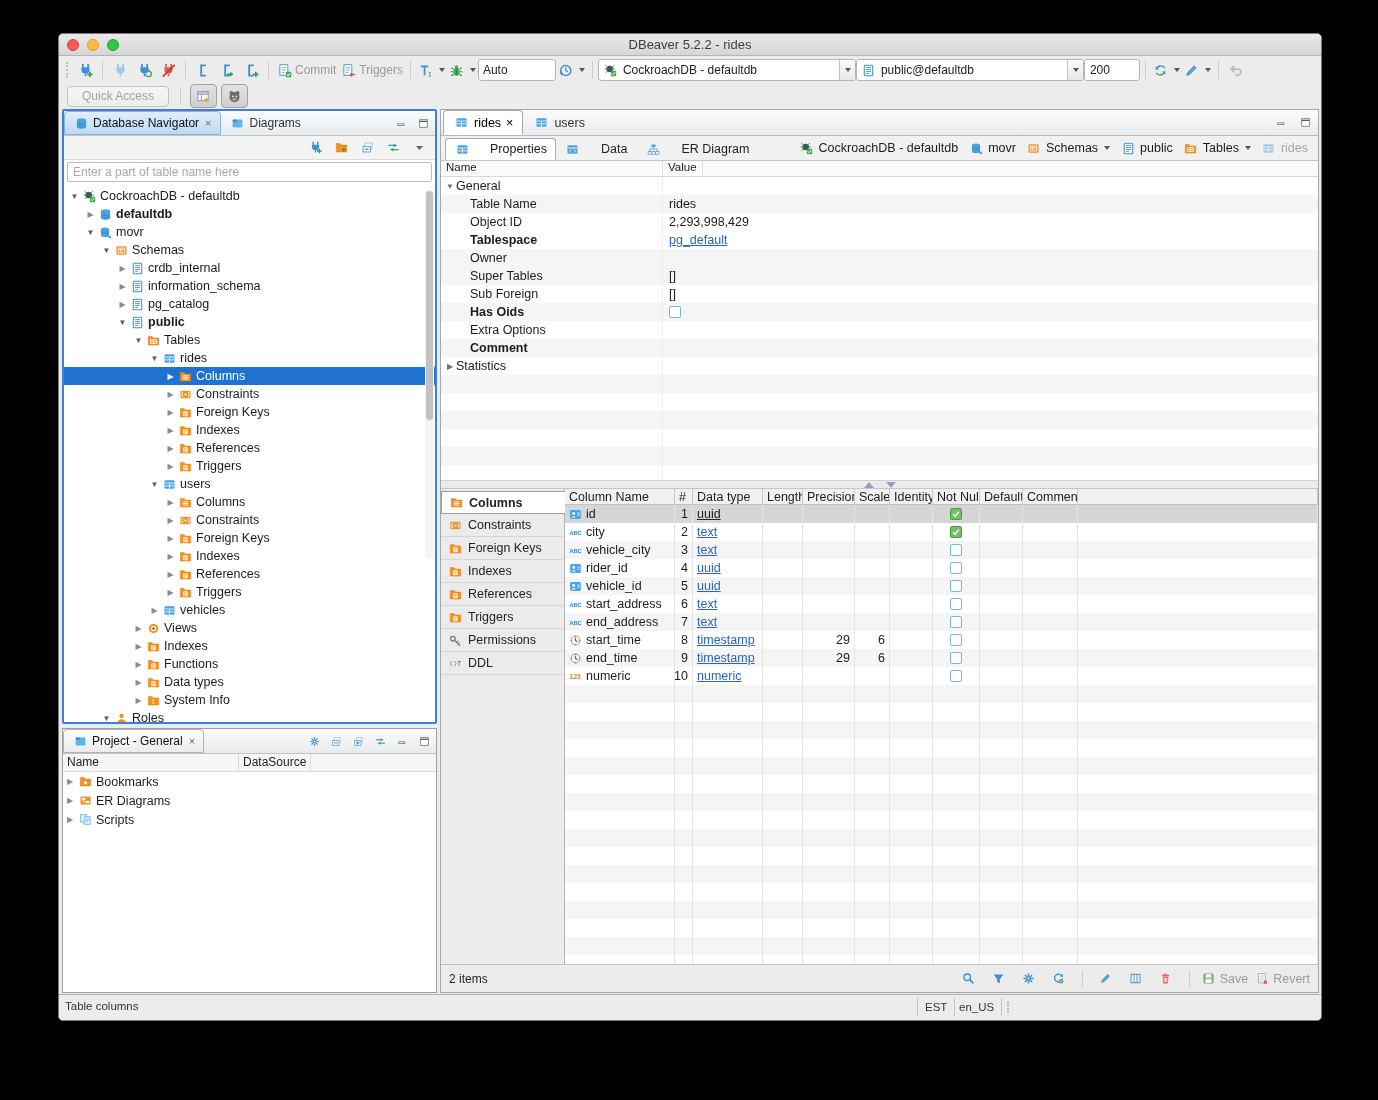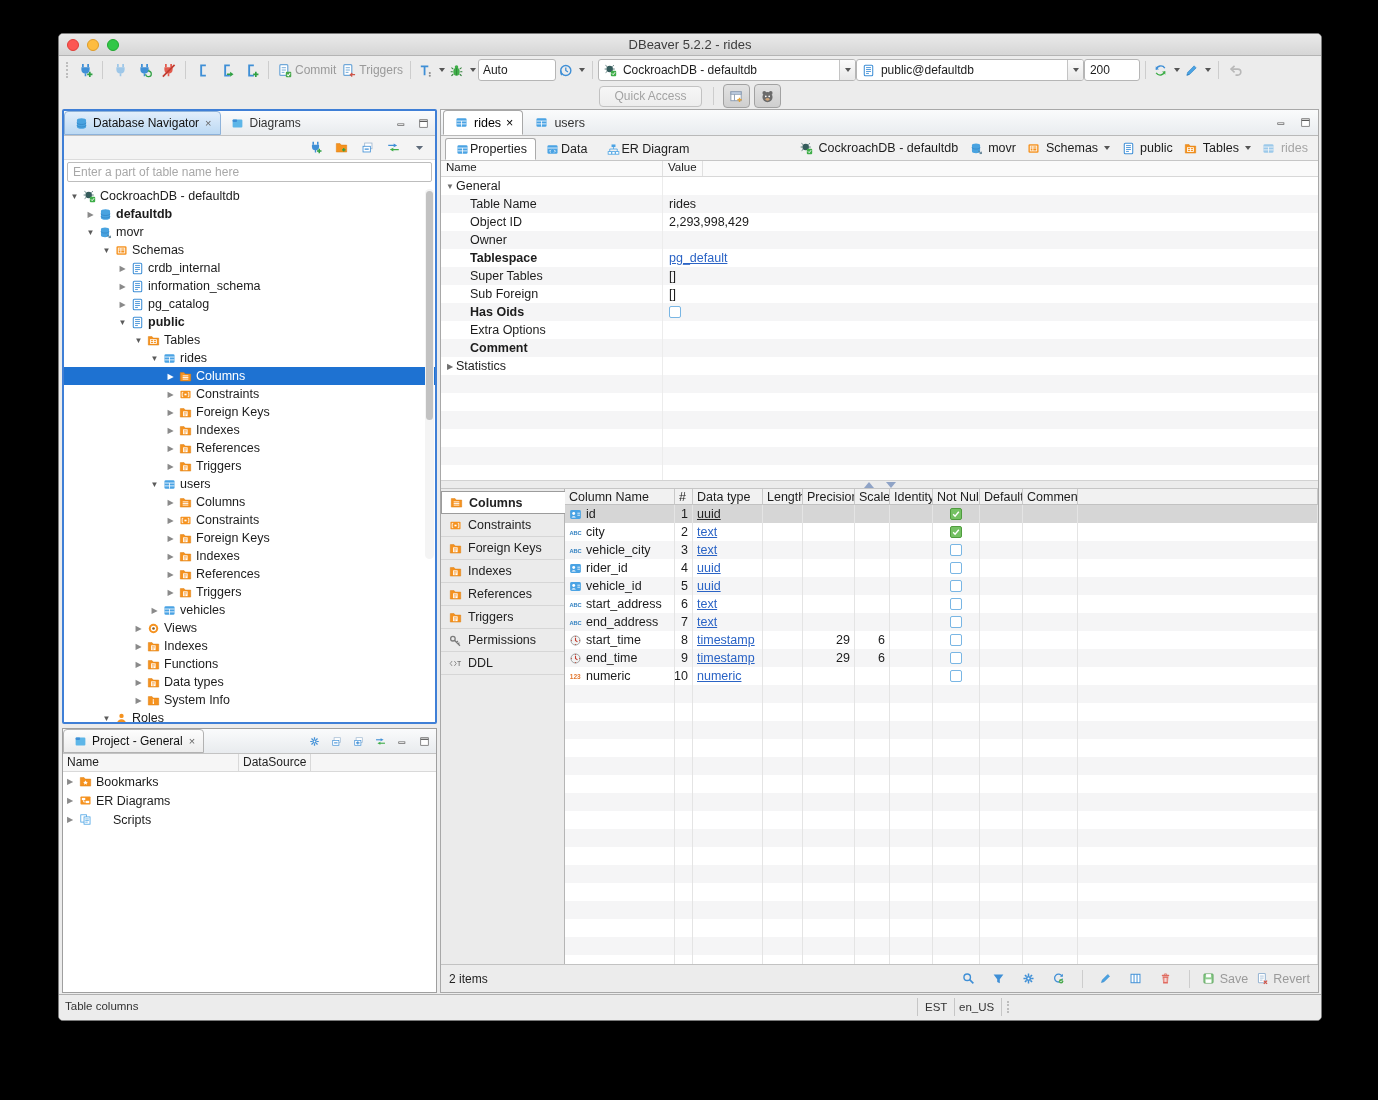--- a/index.html
+++ b/index.html
@@ -9,21 +9,21 @@
   
   .titlebar{position:absolute;left:0;top:0;right:0;height:22px;background:linear-gradient(#eaeaea,#d6d6d6);border-bottom:1px solid #b4b4b4}
   .lights{position:absolute;left:8px;top:5px;display:flex;gap:8px}
   .light{width:12px;height:12px;border-radius:50%}
   .light.r{background:#fc5753;border:1px solid #df3e38}
   .light.y{background:#fdbc40;border:1px solid #de9b27}
   .light.g{background:#33c748;border:1px solid #1fa82f}
   .title{position:absolute;left:0;right:0;top:3px;text-align:center;font-size:13px;color:#3d3d3d}
   
   .toolbar1{position:absolute;left:0;top:22px;right:0;height:28px;display:flex;align-items:center;padding:0 6px;background:#ececec}
-  .toolbar2{position:absolute;left:0;top:50px;right:0;height:24px;display:flex;align-items:center;justify-content:center;padding:0 8px;background:#ececec}
+  .toolbar2{position:absolute;left:0;top:50px;right:0;height:24px;display:flex;align-items:center;justify-content:flex-start;padding:0 8px;background:#ececec}
   .tsep{width:1px;height:18px;background:#cdcdcd;margin:0 5px;flex:none}
   .grip{width:3px;height:16px;margin:0 4px 0 1px;border-left:2px dotted #bdbdbd;flex:none}
   .tbtn{height:24px;min-width:24px;display:flex;align-items:center;justify-content:center;border-radius:3px;gap:3px;padding:0 2px;flex:none;cursor:default}
   .tbtn .lbl{font-size:12px;color:#9a9a9a}
   .dd-tri{width:0;height:0;border-left:3.5px solid transparent;border-right:3.5px solid transparent;border-top:4px solid #555;margin-left:2px}
   .combo{height:22px;background:#fff;border:1px solid #b6b6b6;border-radius:3px;display:flex;align-items:center;padding-left:4px;gap:4px;flex:none;font-size:12px;overflow:hidden}
   .combo .val{white-space:nowrap;overflow:hidden;flex:1}
   .combo .dd{margin-left:auto;align-self:stretch;width:16px;border-left:1px solid #c4c4c4;background:linear-gradient(#fbfbfb,#e8e8e8);display:flex;align-items:center;justify-content:center;flex:none}
   .combo.plain{justify-content:flex-end;padding:4px}
   .tinput{height:22px;background:#fff;border:1px solid #b6b6b6;border-radius:3px;display:flex;align-items:center;padding:0 5px;flex:none}
@@ -67,21 +67,21 @@
   .phead div{padding:1px 4px;border-right:1px solid #d9d9d9}
   .phead .c1{width:176px}
   .prow{height:19px;display:flex;align-items:center;font-size:12.5px}
   
   .editor{position:absolute;left:381px;top:1px;right:2px;bottom:1px;background:#fff;border:1px solid #a8a8a8}
   .etabbar{position:absolute;left:0;right:0;top:0;height:26px;background:linear-gradient(#fafbfc,#e9ecef);border-bottom:1px solid #b9b9b9;display:flex;align-items:flex-end;padding-left:2px}
   .etab{height:25px;display:flex;align-items:center;gap:5px;padding:0 9px;font-size:12.5px;border-radius:4px 4px 0 0;border:1px solid transparent;color:#333}
   .etab.active{background:#fff;border-color:#a8a8a8;border-bottom-color:#fff;color:#000}
   .etab-icons{position:absolute;right:4px;top:4px;display:flex;gap:6px}
   .esubtabs{position:absolute;left:0;right:0;top:26px;height:25px;background:#f1f1f1;border-bottom:1px solid #c6c6c6;display:flex;align-items:flex-end;padding-left:4px}
-  .stab{height:22px;display:flex;align-items:center;gap:0;padding:0 8px;font-size:12.5px;border:1px solid transparent;border-radius:3px 3px 0 0;color:#222}
+  .stab{height:22px;display:flex;align-items:center;gap:20px;padding:0 8px;font-size:12.5px;border:1px solid transparent;border-radius:3px 3px 0 0;color:#222}
   .stab.active{background:#fff;border-color:#ababab;border-bottom-color:#fff}
   .crumbs{margin-left:auto;display:flex;align-items:center;gap:10px;padding-right:10px;height:100%;font-size:12.5px}
   .crumb{display:flex;align-items:center;gap:4px}
   .crumb.disabled{color:#a5a5a5}
   .crumb.disabled .ic{opacity:.5}
   
   .props{position:absolute;left:0;right:0;top:51px;height:319px;overflow:hidden;background:#fff}
   .pgh{height:16px;display:flex;font-size:11.5px;background:#fafafa;border-bottom:1px solid #d8d8d8}
   .pgh div{padding:0 5px;border-right:1px solid #e0e0e0}
   .pgh .c1{width:222px}
@@ -864,21 +864,21 @@
           </div>
           <div class="prow">
             <span class="tw" style="width: 14px; font-size: 8px; color: rgb(138, 138, 138); text-align: center;">▶</span>
             <span class="ic small">
               <svg viewBox="0 0 16 16" xmlns="http://www.w3.org/2000/svg">
                 <rect x="2.2" y="2.2" width="7" height="9" fill="#fff" stroke="#4aa3e4"></rect>
                 <rect x="6.2" y="4.8" width="7.4" height="9" fill="#fff" stroke="#4aa3e4"></rect>
                 <path d="M7.7 7.3h4.4M7.7 9.3h4.4M7.7 11.3h3" stroke="#4aa3e4" stroke-width=".9"></path>
               </svg>
             </span>
-            <span style="margin-left: 20px;">Scripts</span>
+            <span style="margin-left: 3px;">Scripts</span>
           </div>
         </div>
     </div>
 
     <div class="editor">
       <div class="etabbar">
         <div class="etab active">
             <span class="ic small">
               <svg viewBox="0 0 16 16" xmlns="http://www.w3.org/2000/svg">
                 <rect x="1.8" y="2.8" width="12.4" height="10.4" rx="1.6" fill="#4aa3e4"></rect>
@@ -1037,35 +1037,35 @@
             </div>
             <div class="pgrow">
               <div class="nm">
                 <span class="ind"></span>
                 <span>Object ID</span>
               </div>
               <div class="vl">
                 <span>2,293,998,429</span>
               </div>
             </div>
+            <div class="pgrow">
+              <div class="nm b">
+                <span class="ind"></span>
+                <span>Tablespace</span>
+              </div>
+              <div class="vl">
+                <a class="lnk">pg_default</a>
+              </div>
+            </div>
             <div class="pgrow stripe">
               <div class="nm">
                 <span class="ind"></span>
                 <span>Owner</span>
               </div>
               <div class="vl"></div>
-            </div>
-            <div class="pgrow">
-              <div class="nm b">
-                <span class="ind"></span>
-                <span>Tablespace</span>
-              </div>
-              <div class="vl">
-                <a class="lnk">pg_default</a>
-              </div>
             </div>
             <div class="pgrow stripe">
               <div class="nm">
                 <span class="ind"></span>
                 <span>Super Tables</span>
               </div>
               <div class="vl">
                 <span>[]</span>
               </div>
             </div>

